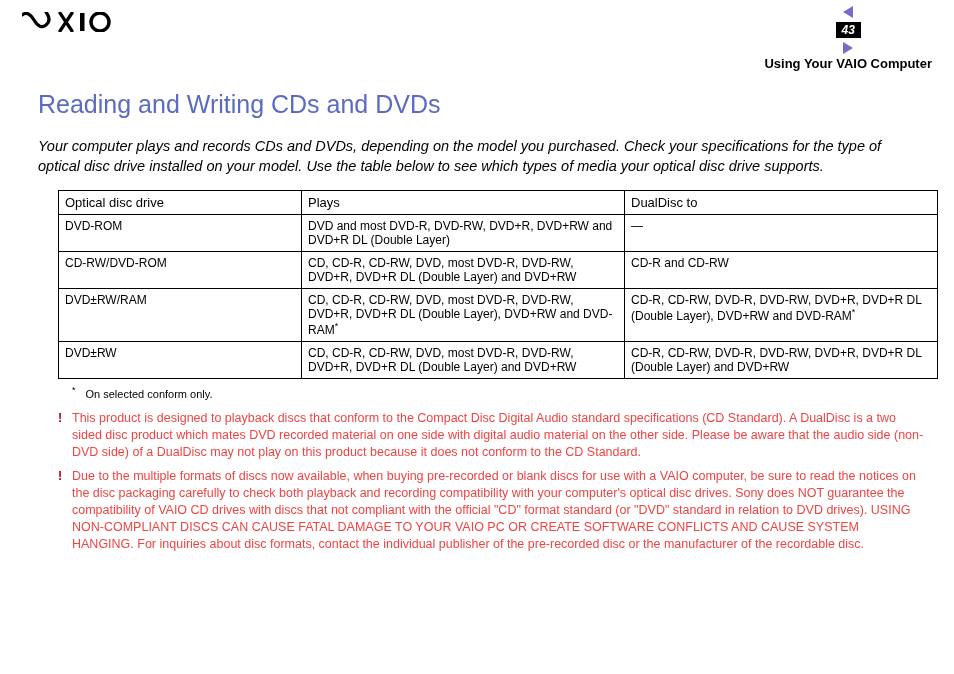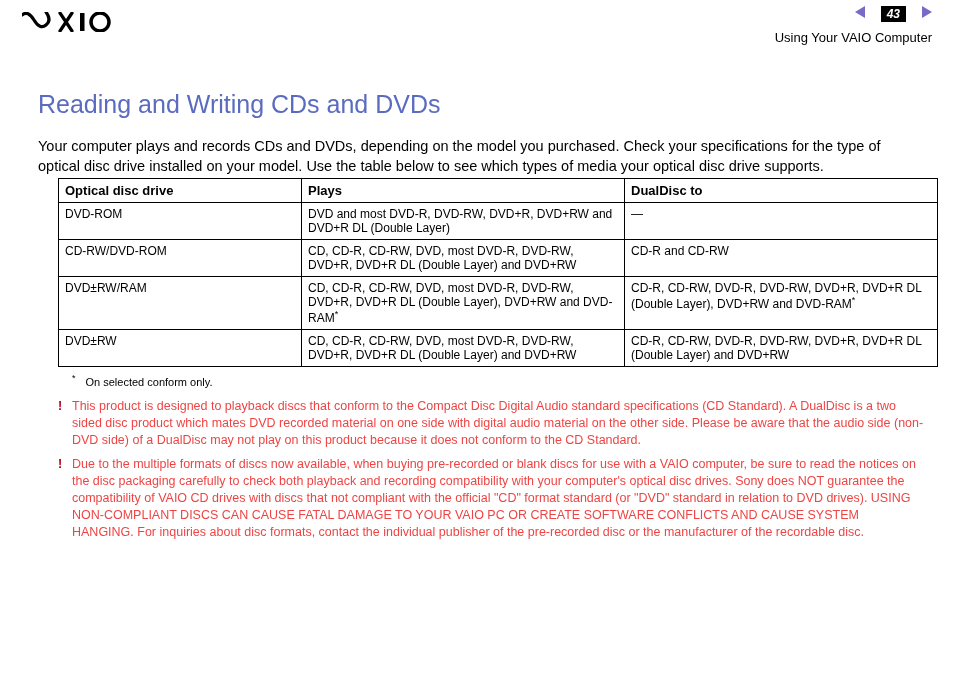--- a/index.html
+++ b/index.html
@@ -28,23 +28,24 @@
   }
   .hdr-right {
     position: absolute;
     right: 22px;
     top: 6px;
     text-align: right;
     font-size: 12px;
   }
   .page-num-bar {
     display: flex;
-    align-items: flex-start;
+    align-items: center;
     justify-content: flex-end;
-    gap: 16px;
+    gap: 4px;
+    flex-direction: column;
   }
   .page-num {
     background: #000;
     color: #fff;
     font-style: italic;
     font-weight: bold;
     padding: 1px 6px;
     font-size: 12px;
   }
   .tri-left {
@@ -55,53 +56,54 @@
     cursor: pointer;
   }
   .tri-right {
     width: 0; height: 0;
     border-top: 6px solid transparent;
     border-bottom: 6px solid transparent;
     border-left: 10px solid #7A6AC8;
     cursor: pointer;
   }
   .hdr-title {
-    font-weight: normal;
+    font-weight: bold;
     font-size: 13px;
-    margin-top: 8px;
+    margin-top: 2px;
   }
   .content {
     padding: 40px 30px 0 38px;
   }
   h1.title {
     color: #5B6BC0;
     font-weight: normal;
     font-size: 25px;
     margin: 0 0 18px 0;
     font-family: Arial, Helvetica, sans-serif;
   }
   p.intro {
     font-size: 14.5px;
     line-height: 1.35;
-    margin: 0 0 2px 0;
+    margin: 0 0 14px 0;
+    font-style: italic;
   }
   table.drive {
     border-collapse: collapse;
     width: 880px;
     margin: 0 0 0 20px;
     font-size: 12px;
   }
   table.drive th, table.drive td {
     border: 1px solid #000;
     padding: 4px 6px;
     text-align: left;
     vertical-align: top;
   }
   table.drive th {
-    font-weight: bold;
+    font-weight: normal;
     font-size: 13px;
   }
   .col1 { width: 230px; }
   .col2 { width: 310px; }
   .col3 { width: auto; }
   .footnote {
     font-size: 11px;
     margin: 6px 0 10px 34px;
     font-family: Arial, Helvetica, sans-serif;
   }

